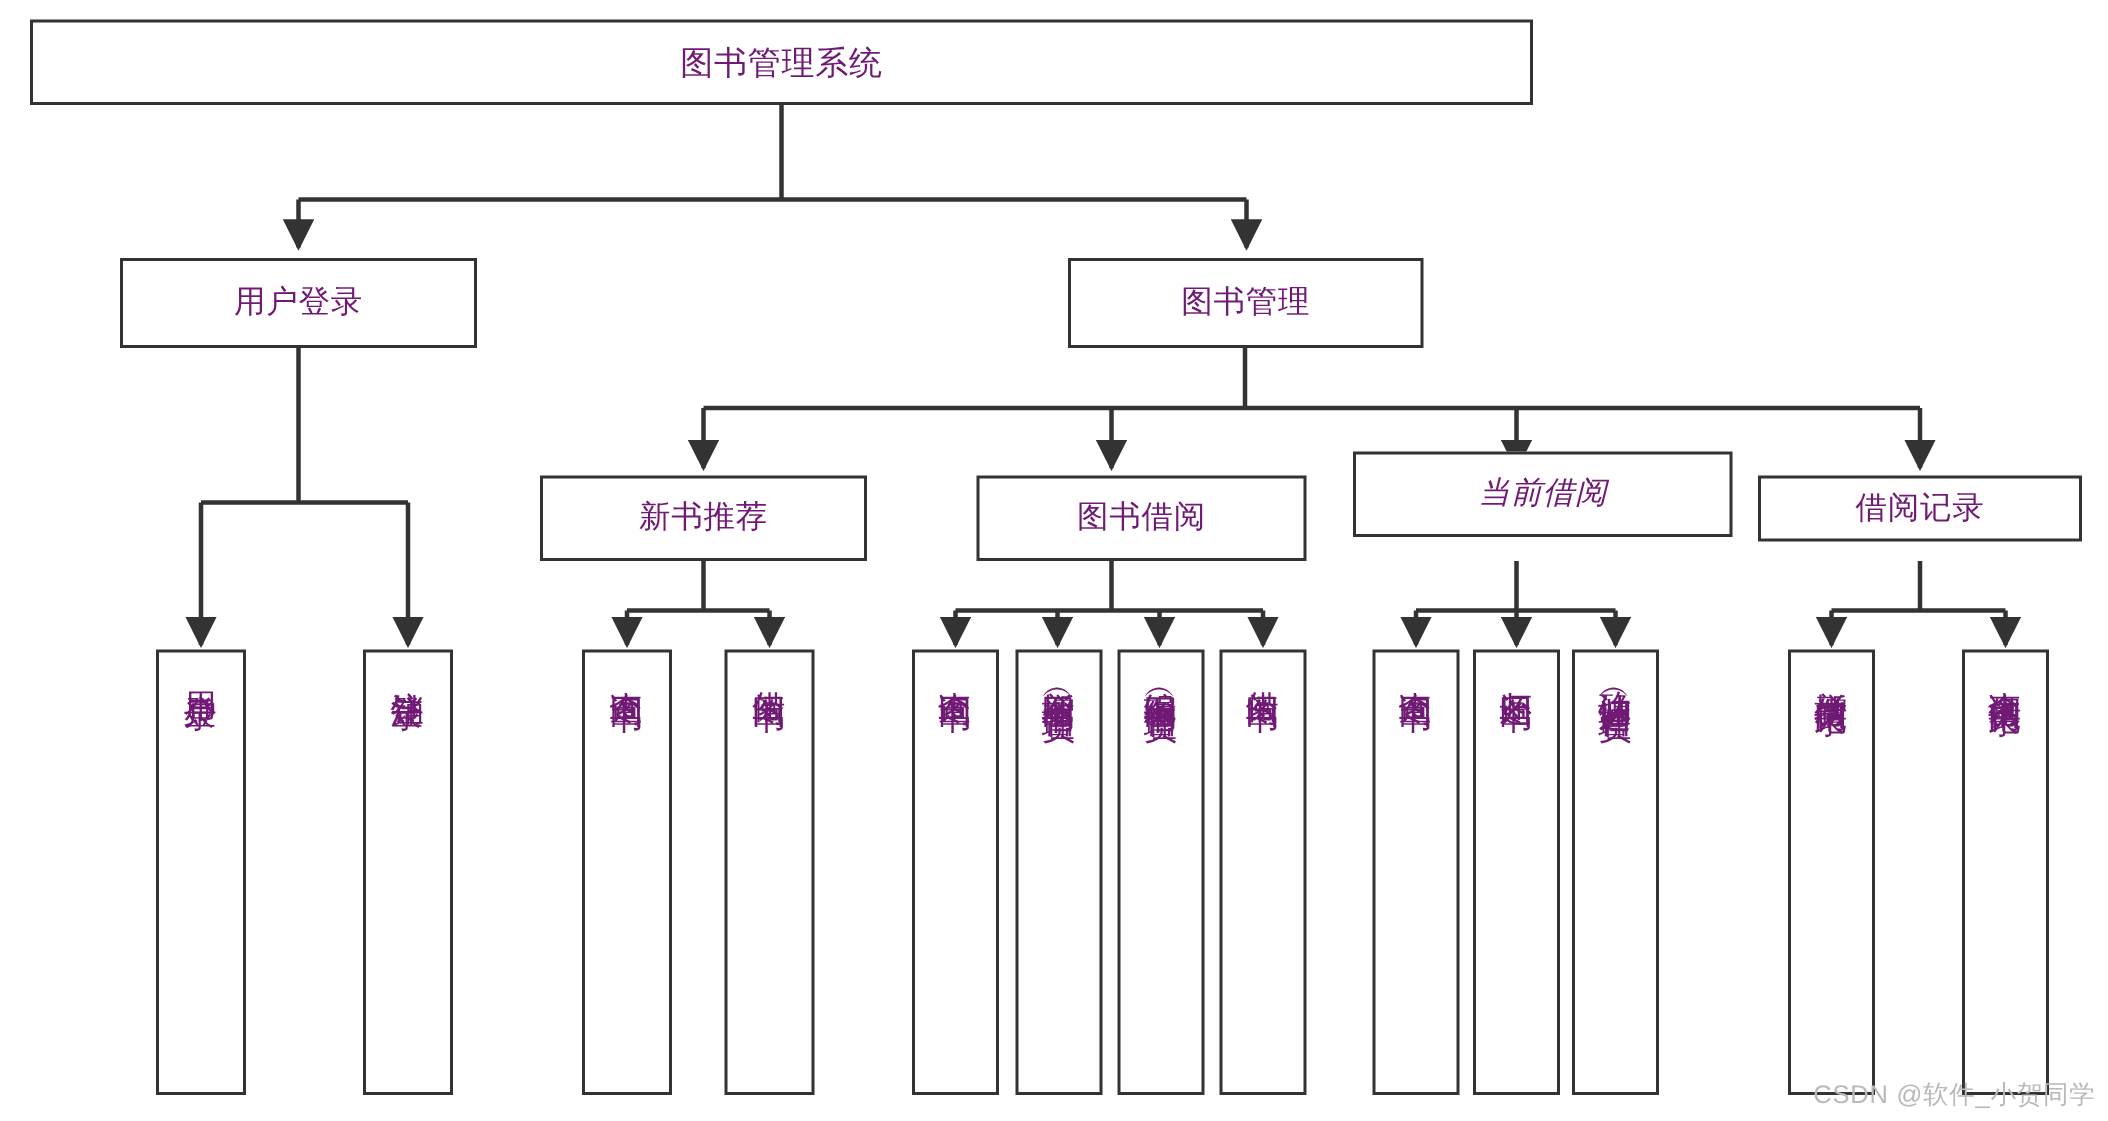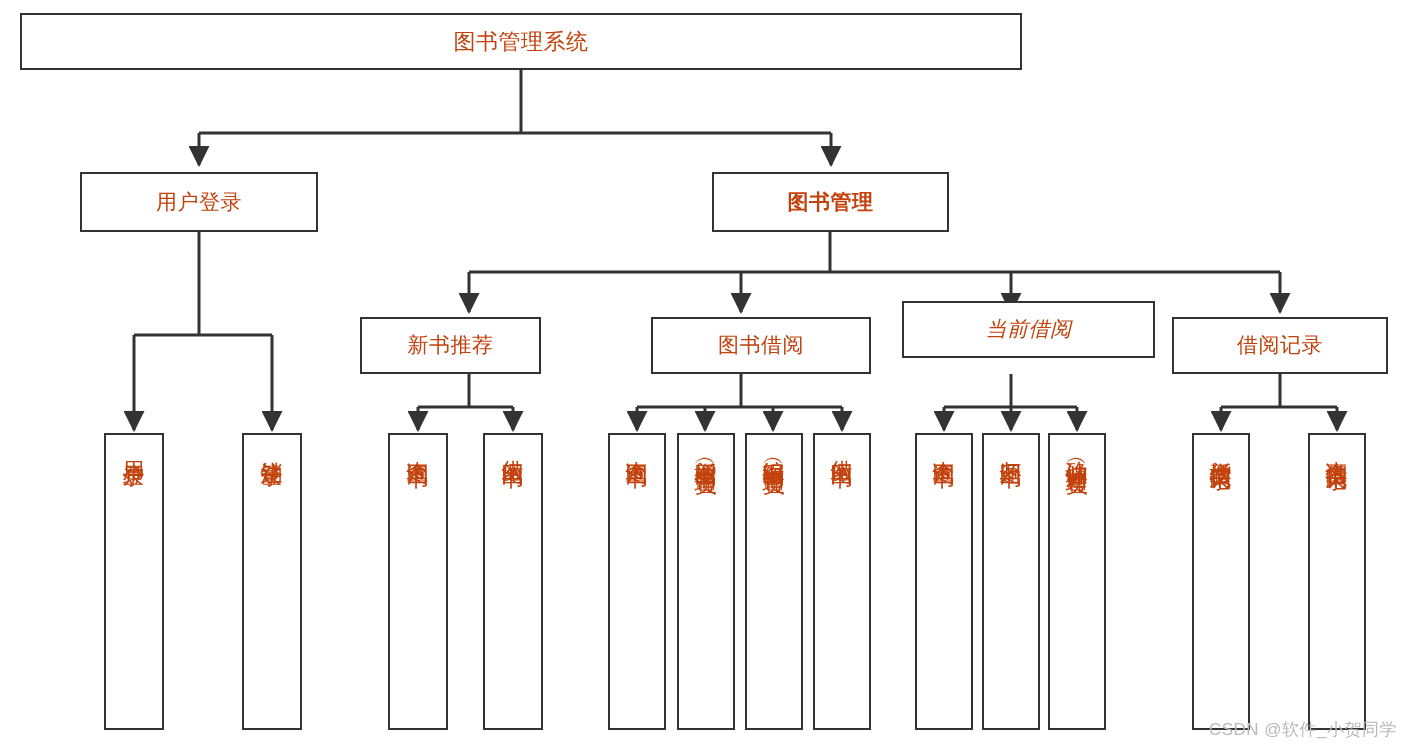--- a/index.html
+++ b/index.html
@@ -30,21 +30,21 @@
     position: absolute;
     box-sizing: border-box;
     background: #ffffff;
     border: 2px solid #333333;
     display: flex;
     align-items: center;
     justify-content: center;
     z-index: 2;
   }
   .node .label {
-    color: #c2410c;
+    color: #701a75;
     text-align: center;
     line-height: 1.18;
     white-space: pre;
   }
   
   .node.horiz .label {
     font-size: 21px;
     letter-spacing: 0.5px;
   }
   .node.root .label {
@@ -130,34 +130,34 @@
     </g>
   </svg>
 
   <div class="node horiz root" style="left:20px; top:13px; width:1002px; height:57px;">
     <span class="label">图书管理系统</span>
   </div>
 
   <div class="node horiz" style="left:80px; top:172px; width:238px; height:60px;">
     <span class="label">用户登录</span>
   </div>
-  <div class="node horiz" style="left:712px; top:172px; width:237px; height:60px;font-weight:bold;">
+  <div class="node horiz" style="left:712px; top:172px; width:237px; height:60px;">
     <span class="label">图书管理</span>
   </div>
 
-  <div class="node horiz" style="left:360px; top:317px; width:181px; height:57px;">
+  <div class="node horiz" style="left:360px; top:317px; width:218px; height:57px;">
     <span class="label">新书推荐</span>
   </div>
   <div class="node horiz" style="left:632px; top:317px; width:220px; height:57px;margin-left:19px;">
     <span class="label">图书借阅</span>
   </div>
   <div class="node horiz" style="left:902px; top:301px; width:253px; height:57px;font-style:italic;">
     <span class="label">当前借阅</span>
   </div>
-  <div class="node horiz" style="left:1172px; top:317px; width:216px; height:57px;">
+  <div class="node horiz" style="left:1172px; top:317px; width:216px; height:44px;">
     <span class="label">借阅记录</span>
   </div>
 
   <div class="node vert" style="left:104px; top:433px; width:60px; height:297px;">
     <span class="label">用户登录</span>
   </div>
   <div class="node vert" style="left:242px; top:433px; width:60px; height:297px;">
     <span class="label">注销登录</span>
   </div>
 

